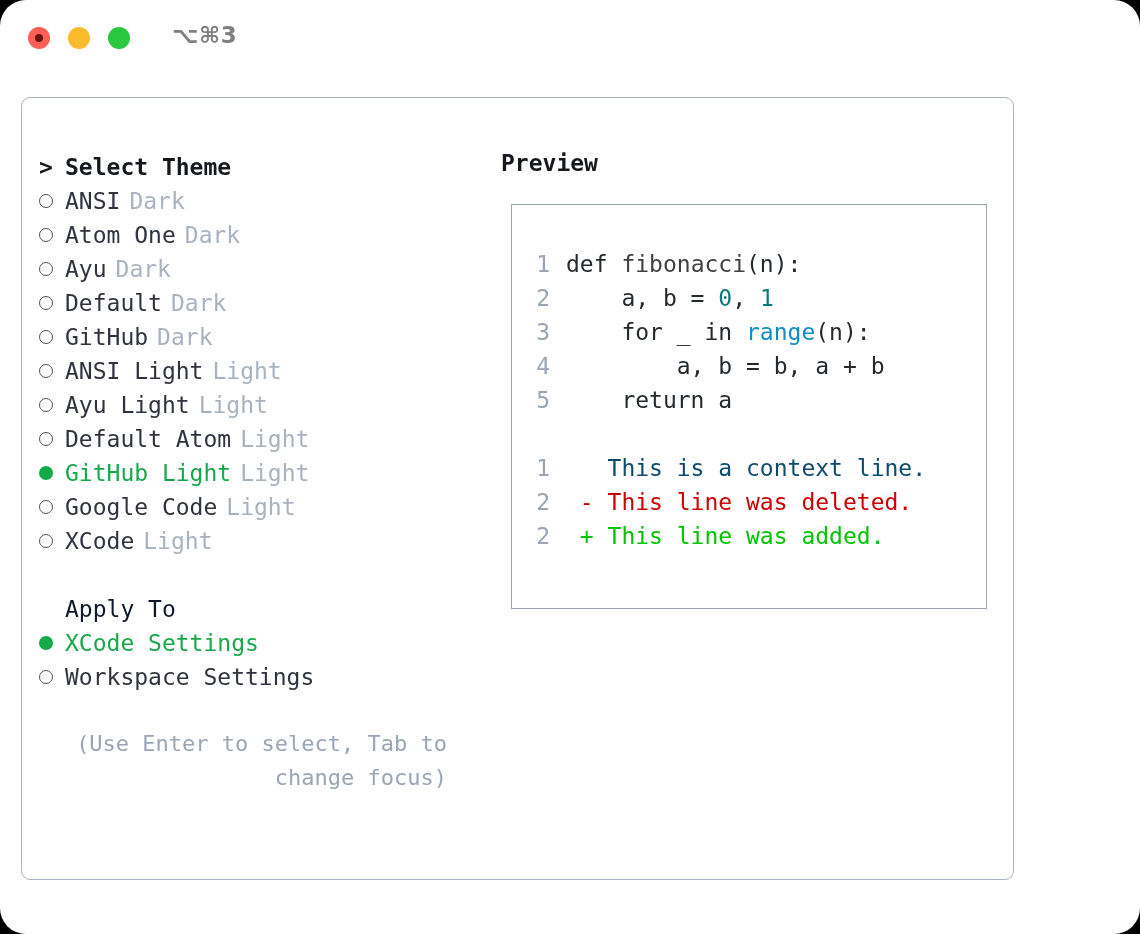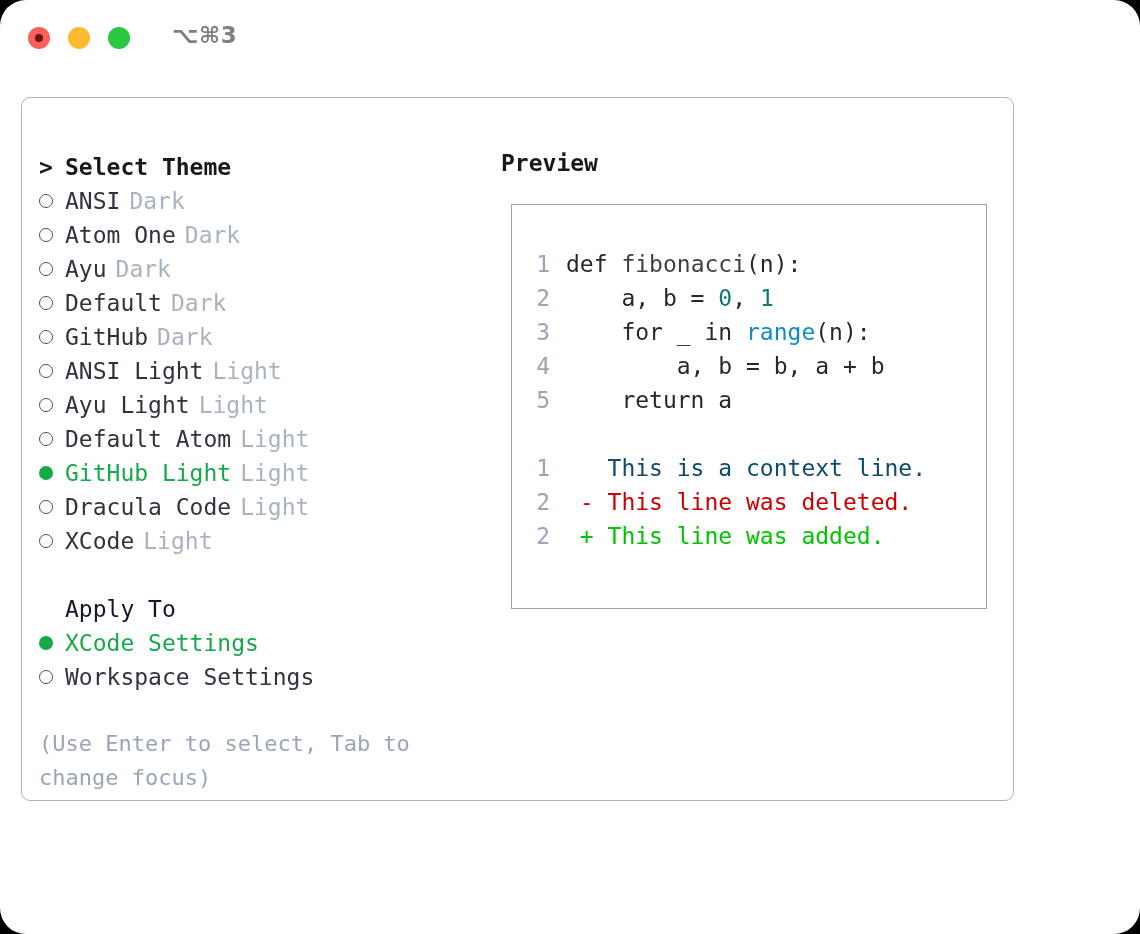--- a/index.html
+++ b/index.html
@@ -59,21 +59,21 @@
     letter-spacing: 0.5px;
     font-family: "DejaVu Sans", sans-serif;
   }
 
   
   #panel {
     position: absolute;
     left: 21px;
     top: 97px;
     width: 993px;
-    height: 704px;
+    height: 783px;
     border: 1.5px solid #aab4c4;
     border-radius: 9px;
     box-sizing: border-box;
     background: #ffffff;
     text-decoration: underline;
   }
 
   
   #left-col {
     position: absolute;
@@ -131,20 +131,21 @@
   }
   .spacer-row { height: 34px; }
   #hint {
     position: absolute;
     left: 17px;
     top: 629px;
     width: 408px;
     font-size: 22px;
     line-height: 34px;
     color: #9aa5b5;
+    text-align: right;
   }
 
   
   #preview-label {
     position: absolute;
     left: 479px;
     top: 52px;
     font-size: 23px;
     font-weight: bold;
     color: #15181d;
@@ -204,21 +205,21 @@
       <div id="theme-rows">
           <div class="row"><span class="marker"><span class="radio-off"></span></span><span class="theme-name">ANSI</span><span class="theme-badge">Dark</span></div>
           <div class="row"><span class="marker"><span class="radio-off"></span></span><span class="theme-name">Atom One</span><span class="theme-badge">Dark</span></div>
           <div class="row"><span class="marker"><span class="radio-off"></span></span><span class="theme-name">Ayu</span><span class="theme-badge">Dark</span></div>
           <div class="row"><span class="marker"><span class="radio-off"></span></span><span class="theme-name">Default</span><span class="theme-badge">Dark</span></div>
           <div class="row"><span class="marker"><span class="radio-off"></span></span><span class="theme-name">GitHub</span><span class="theme-badge">Dark</span></div>
           <div class="row"><span class="marker"><span class="radio-off"></span></span><span class="theme-name">ANSI Light</span><span class="theme-badge">Light</span></div>
           <div class="row"><span class="marker"><span class="radio-off"></span></span><span class="theme-name">Ayu Light</span><span class="theme-badge">Light</span></div>
           <div class="row"><span class="marker"><span class="radio-off"></span></span><span class="theme-name">Default Atom</span><span class="theme-badge">Light</span></div>
           <div class="row"><span class="marker"><span class="radio-on"></span></span><span class="theme-name selected">GitHub Light</span><span class="theme-badge">Light</span></div>
-          <div class="row"><span class="marker"><span class="radio-off"></span></span><span class="theme-name">Dracula Code</span><span class="theme-badge">Light</span></div>
+          <div class="row"><span class="marker"><span class="radio-off"></span></span><span class="theme-name">Google Code</span><span class="theme-badge">Light</span></div>
           <div class="row"><span class="marker"><span class="radio-off"></span></span><span class="theme-name">XCode</span><span class="theme-badge">Light</span></div>
         </div>
 
       <div class="spacer-row"></div>
 
       <div class="row">
         <span class="marker"></span><span class="apply-header">Apply To</span>
       </div>
       <div id="apply-rows">
           <div class="row"><span class="marker"><span class="radio-on"></span></span><span class="theme-name selected">XCode Settings</span></div>

